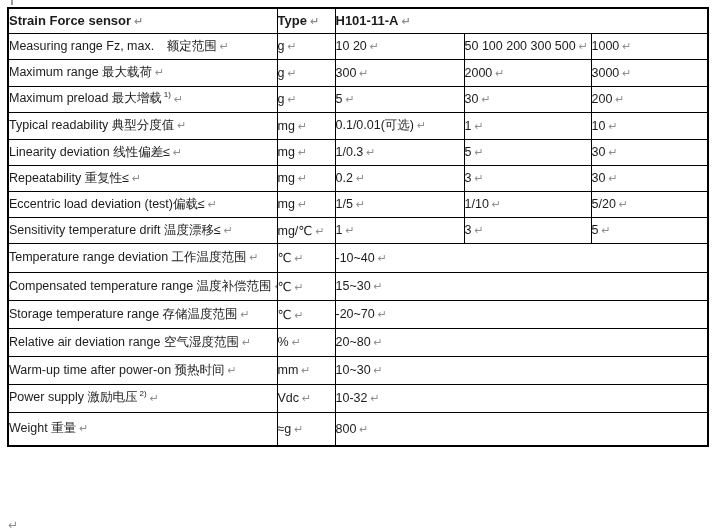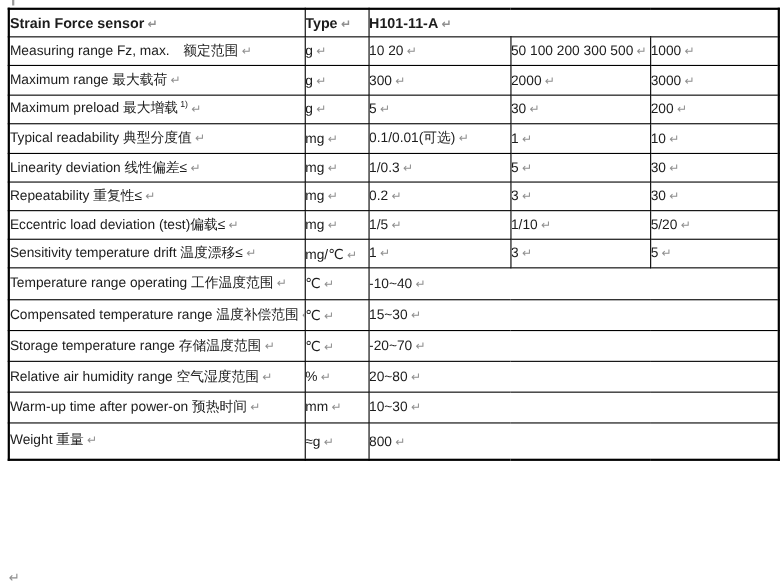--- a/index.html
+++ b/index.html
@@ -109,50 +109,55 @@
     <tr style="height:26px">
       <td class="lbl"><span>Sensitivity temperature drift 温度漂移≤</span><span class="m">↵</span></td>
       <td class="ctr"><span>mg/℃</span><span class="m">↵</span></td>
       <td class="ctr"><span>1</span><span class="m">↵</span></td>
       <td class="ctr"><span>3</span><span class="m">↵</span></td>
       <td class="ctr"><span>5</span><span class="m">↵</span></td>
     </tr>
 
 
     <tr style="height:29px">
-      <td class="lbl"><span>Temperature range operating 工作温度范围</span><span class="m">↵</span></td>
+      <td class="lbl"><span>Temperature range deviation 工作温度范围</span><span class="m">↵</span></td>
       <td class="ctr"><span>℃</span><span class="m">↵</span></td>
       <td class="ctr" colspan="3"><span>-10~40</span><span class="m">↵</span></td>
     </tr>
 
     <tr style="height:28px">
       <td class="lbl"><span>Compensated temperature range 温度补偿范围</span><span class="m">↵</span></td>
       <td class="ctr"><span>℃</span><span class="m">↵</span></td>
       <td class="ctr" colspan="3"><span>15~30</span><span class="m">↵</span></td>
     </tr>
 
     <tr style="height:28px">
       <td class="lbl"><span>Storage temperature range 存储温度范围</span><span class="m">↵</span></td>
       <td class="ctr"><span>℃</span><span class="m">↵</span></td>
       <td class="ctr" colspan="3"><span>-20~70</span><span class="m">↵</span></td>
     </tr>
 
     <tr style="height:28px">
-      <td class="lbl"><span>Relative air humidity range 空气湿度范围</span><span class="m">↵</span></td>
+      <td class="lbl"><span>Relative air deviation range 空气湿度范围</span><span class="m">↵</span></td>
       <td class="ctr"><span>%</span><span class="m">↵</span></td>
       <td class="ctr" colspan="3"><span>20~80</span><span class="m">↵</span></td>
     </tr>
 
     <tr style="height:28px">
       <td class="lbl"><span>Warm-up time after power-on 预热时间</span><span class="m">↵</span></td>
       <td class="ctr"><span>mm</span><span class="m">↵</span></td>
       <td class="ctr" colspan="3"><span>10~30</span><span class="m">↵</span></td>
     </tr>
 
 
+    <tr style="height:28px">
+      <td class="lbl"><span>Power supply 激励电压</span><span class="sup">2)</span><span class="m">↵</span></td>
+      <td class="ctr"><span>Vdc</span><span class="m">↵</span></td>
+      <td class="ctr" colspan="3"><span>10-32</span><span class="m">↵</span></td>
+    </tr>
 
     <tr style="height:34px">
       <td class="lbl"><span>Weight 重量</span><span class="m">↵</span></td>
       <td class="ctr"><span>≈g</span><span class="m">↵</span></td>
       <td class="ctr" colspan="3"><span>800</span><span class="m">↵</span></td>
     </tr>
   </tbody>
     </table>
 
   <div class="tail">↵</div>

